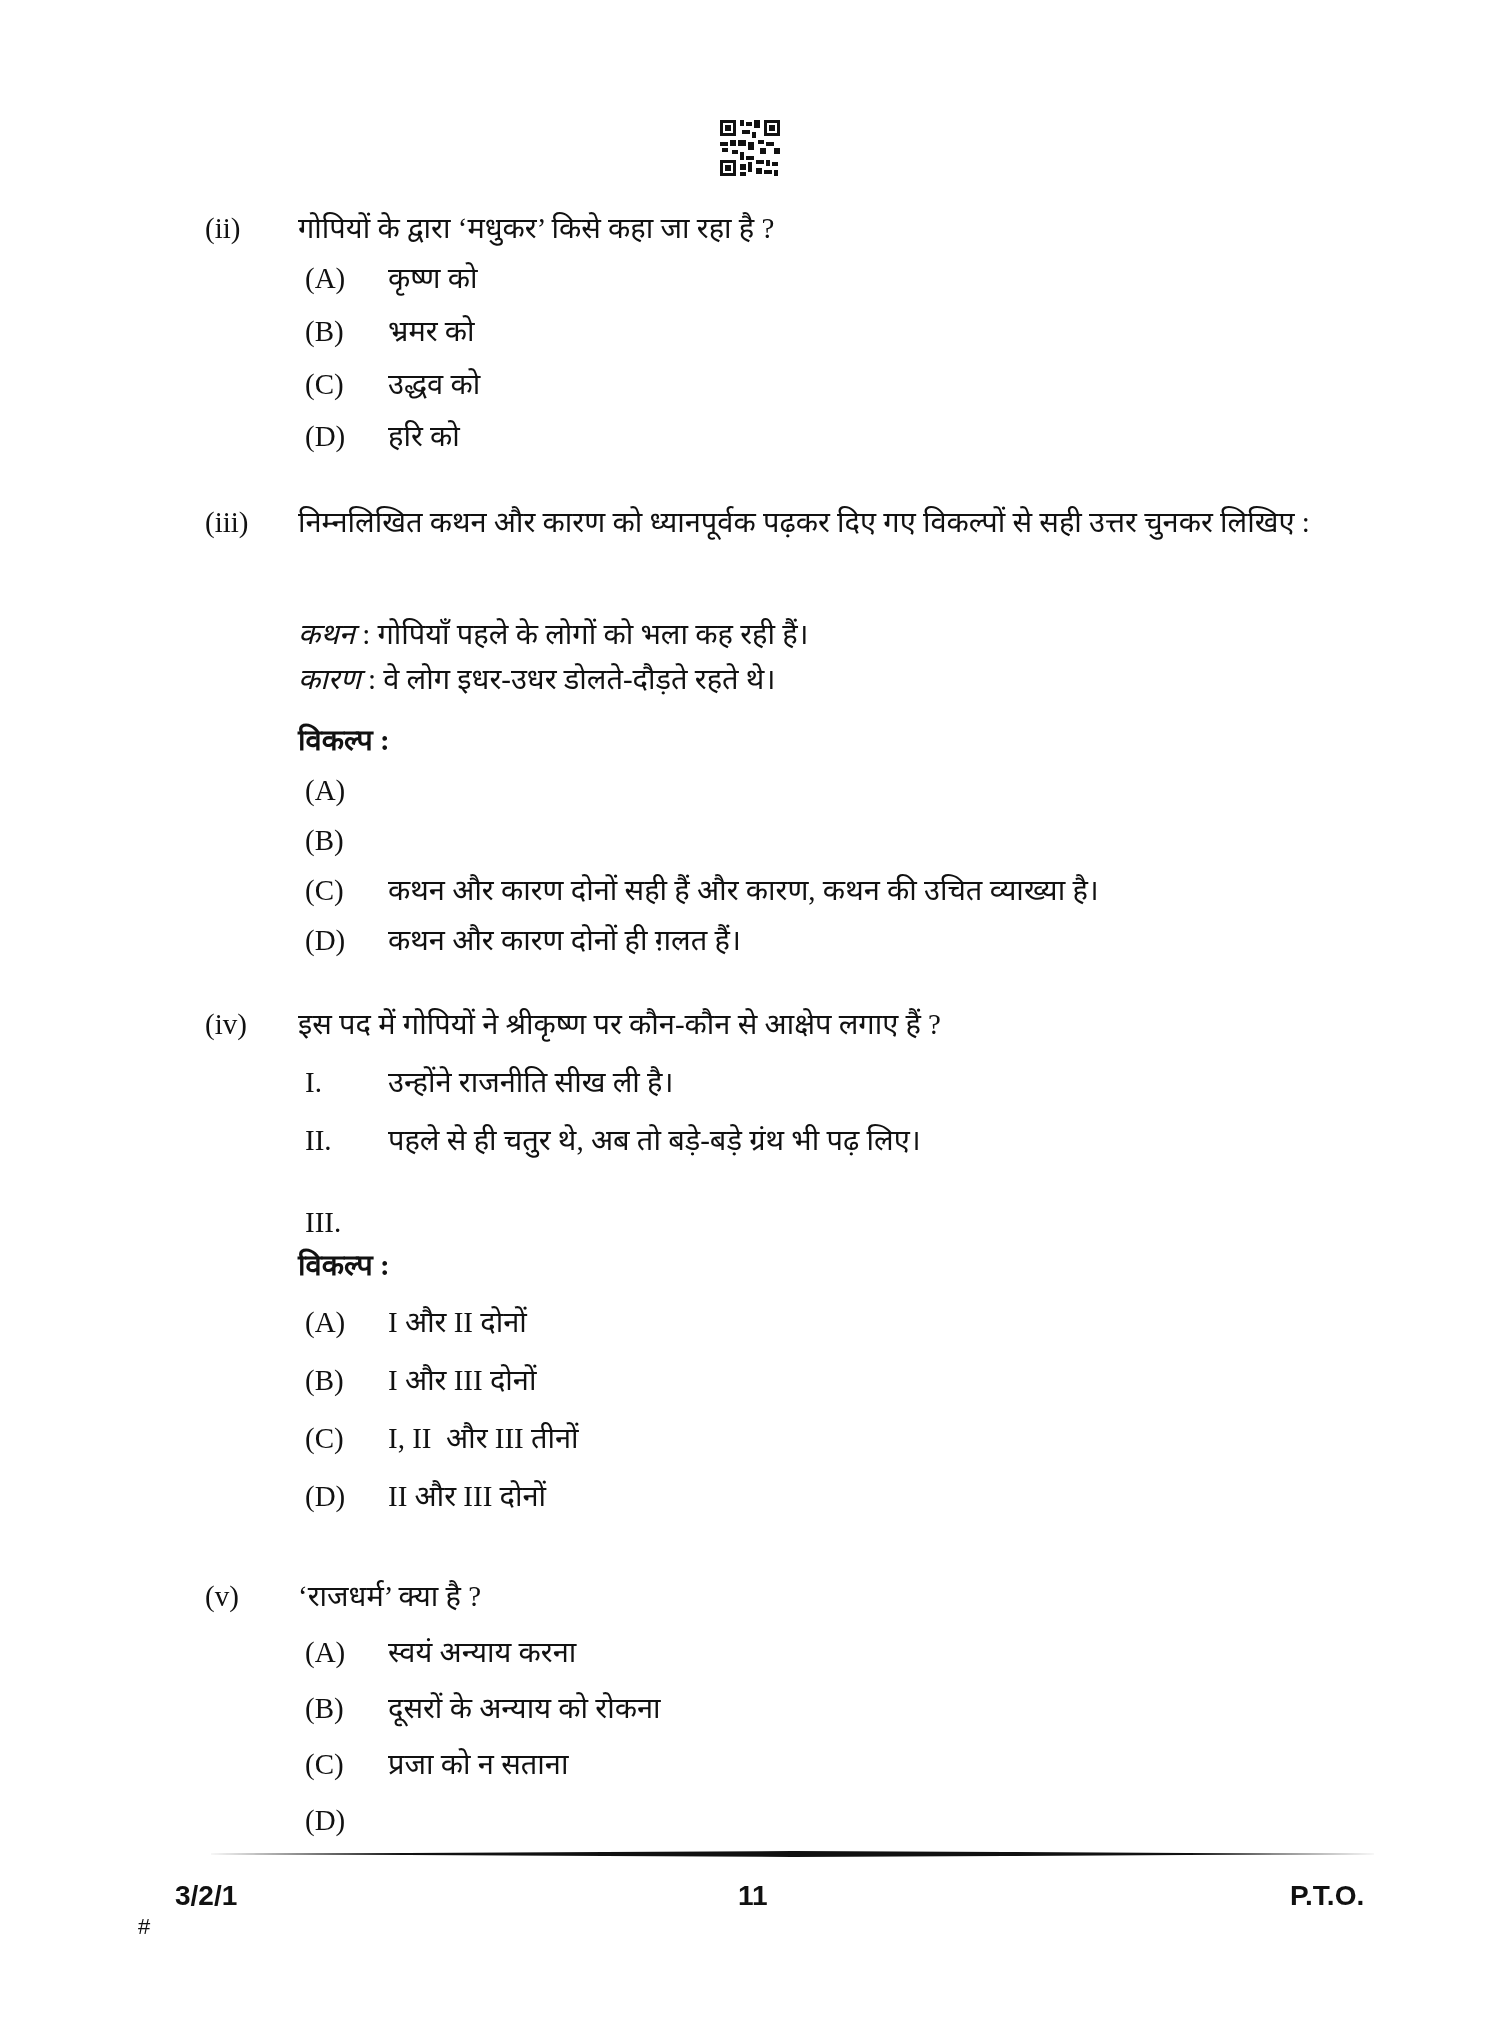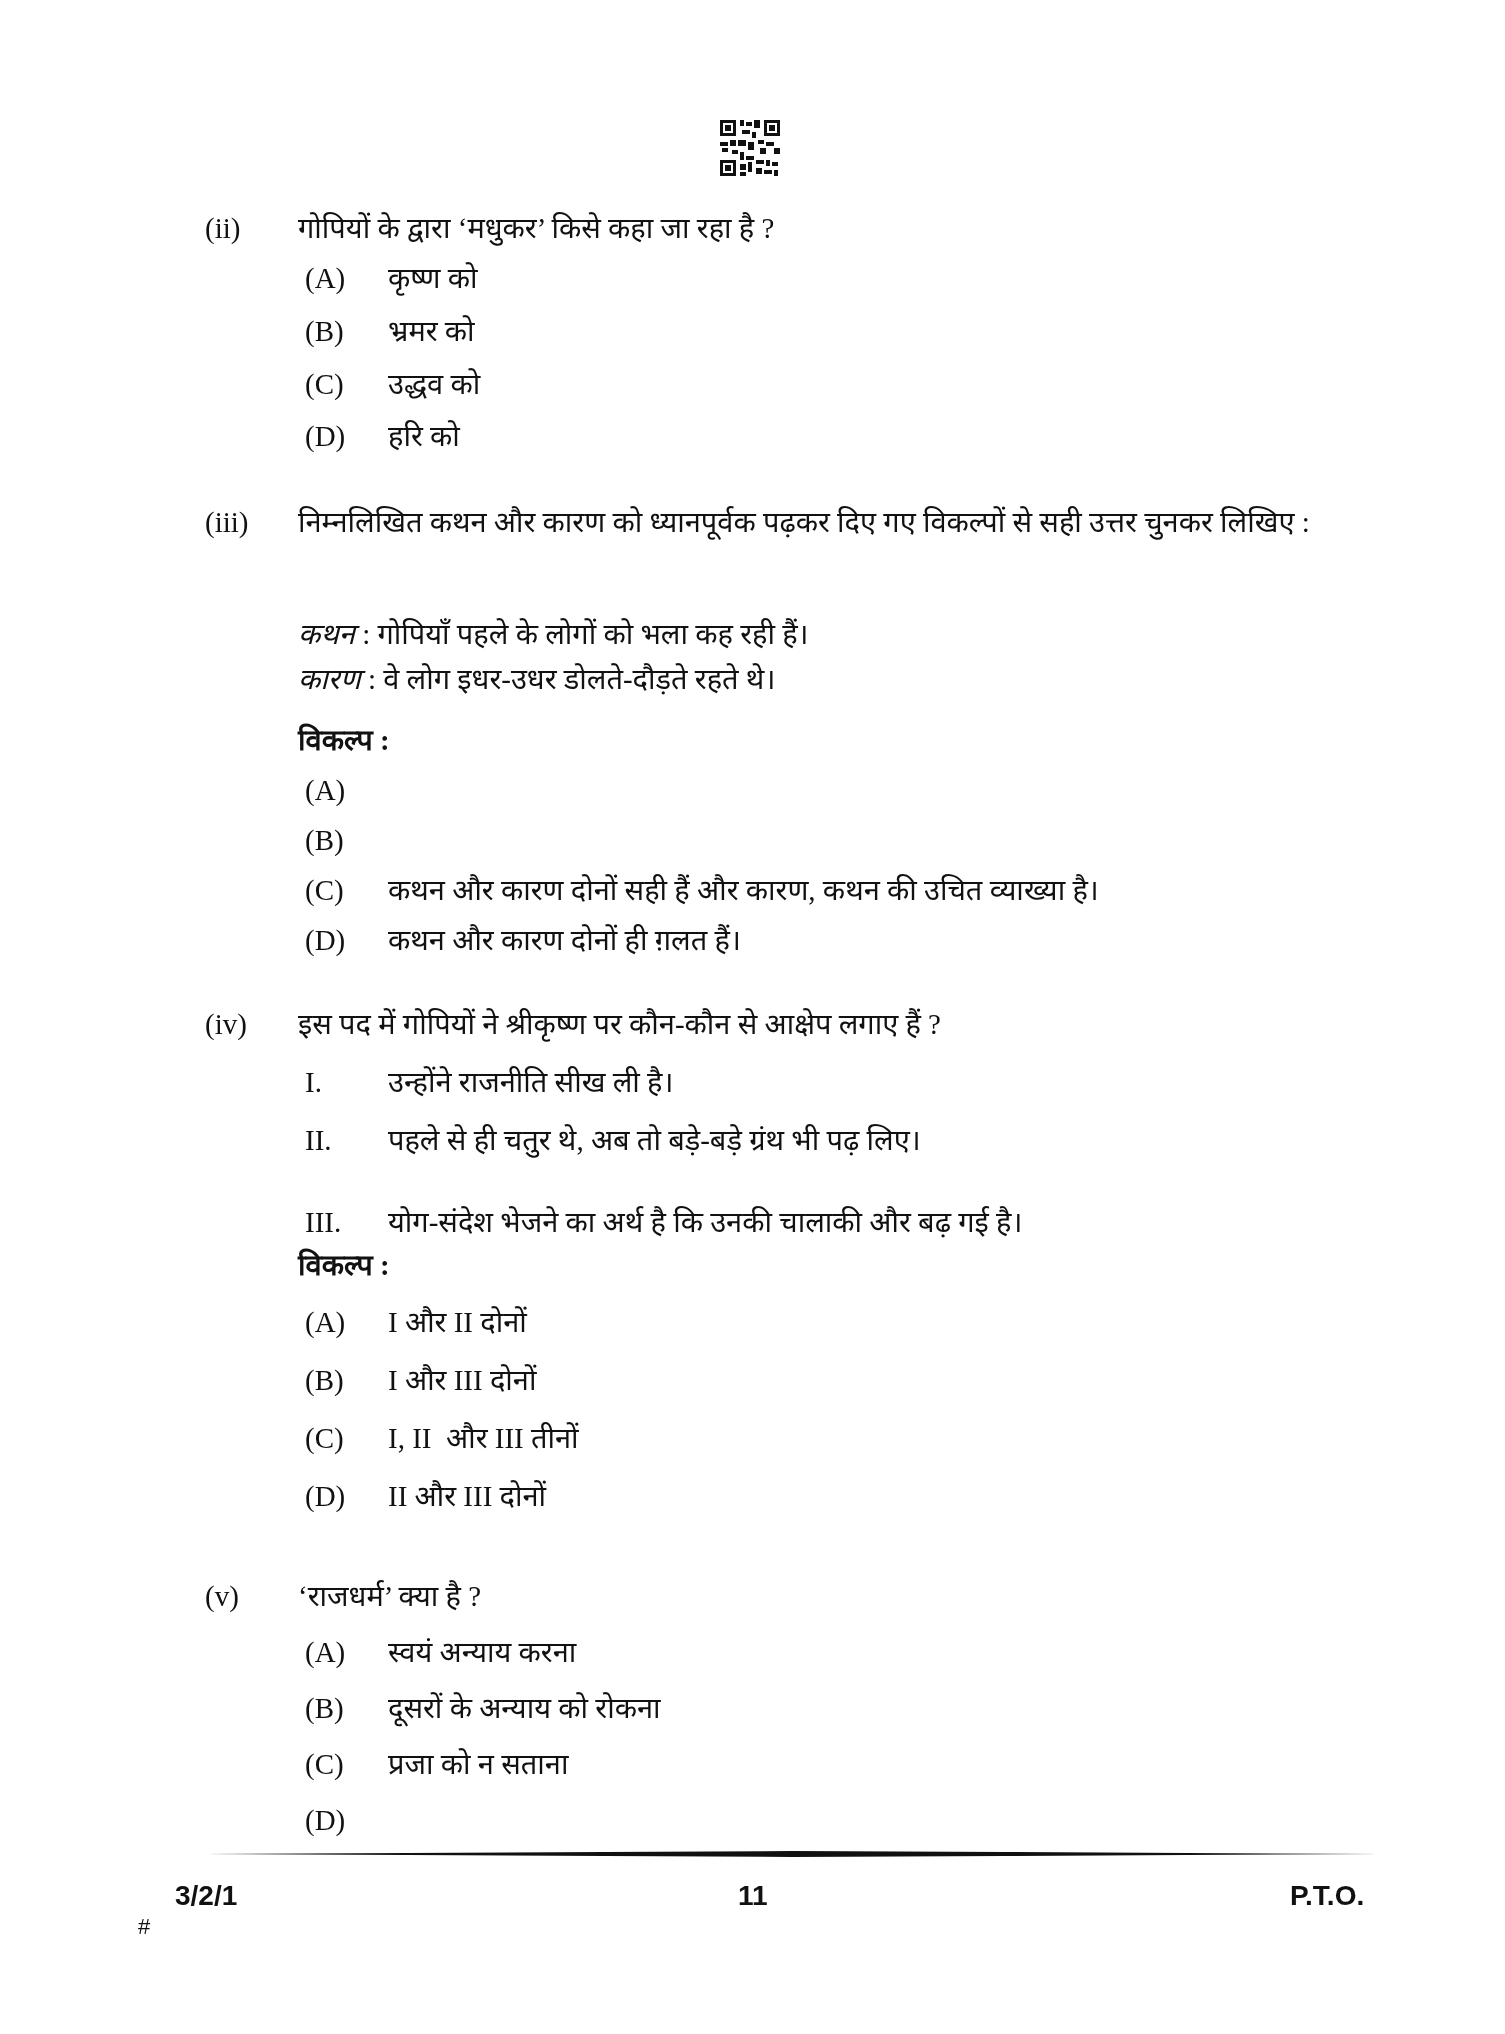--- a/index.html
+++ b/index.html
@@ -144,21 +144,20 @@
 <div class="opt" style="top:1062px;">
   <span class="lbl">I.</span>
   <span class="txt">उन्होंने राजनीति सीख ली है।</span>
 </div>
 <div class="opt" style="top:1120px;">
   <span class="lbl">II.</span>
   <span class="txt">पहले से ही चतुर थे, अब तो बड़े-बड़े ग्रंथ भी पढ़ लिए।</span>
 </div>
 <div class="opt" style="top:1178px;margin-top:24px;">
   <span class="lbl">III.</span>
-  <span class="txt">योग-संदेश भेजने का अर्थ है कि उनकी चालाकी और बढ़ गई है।</span>
 </div>
 <div class="vik" style="top:1245px;">विकल्प :</div>
 <div class="opt" style="top:1302px;">
   <span class="lbl">(A)</span>
   <span class="txt">I और II दोनों</span>
 </div>
 <div class="opt" style="top:1360px;">
   <span class="lbl">(B)</span>
   <span class="txt">I और III दोनों</span>
 </div>

